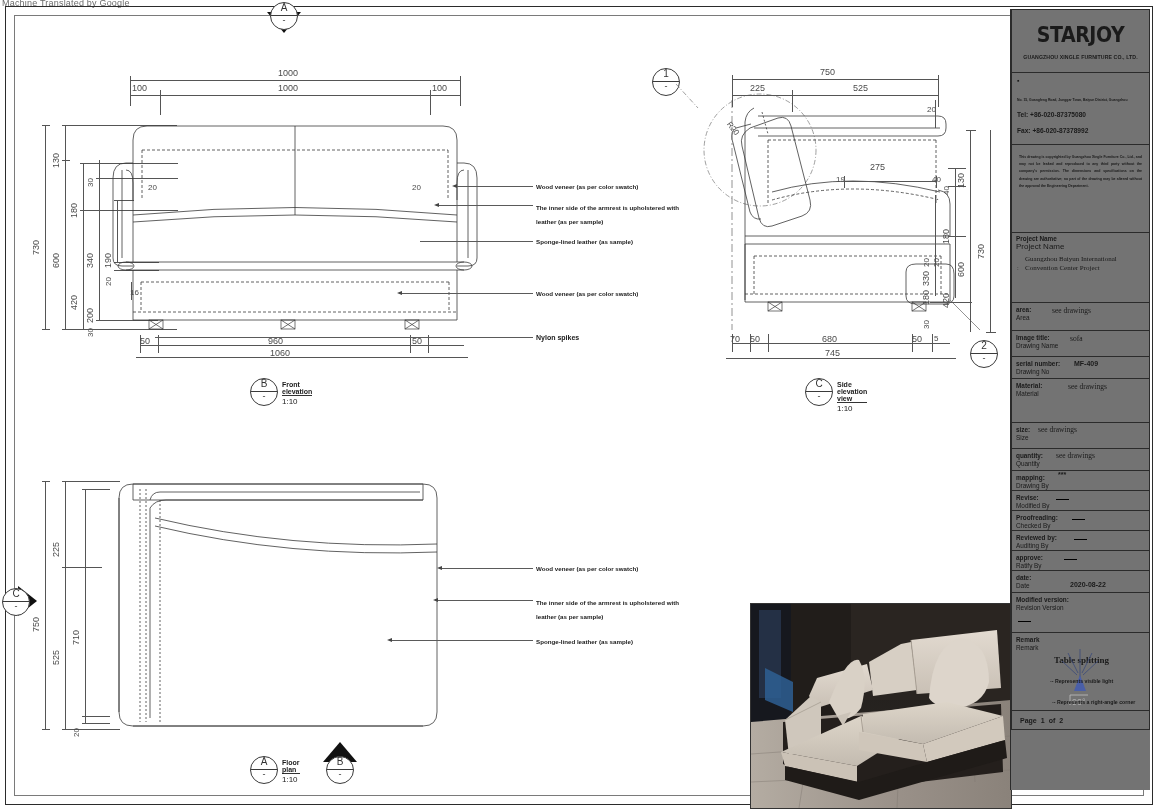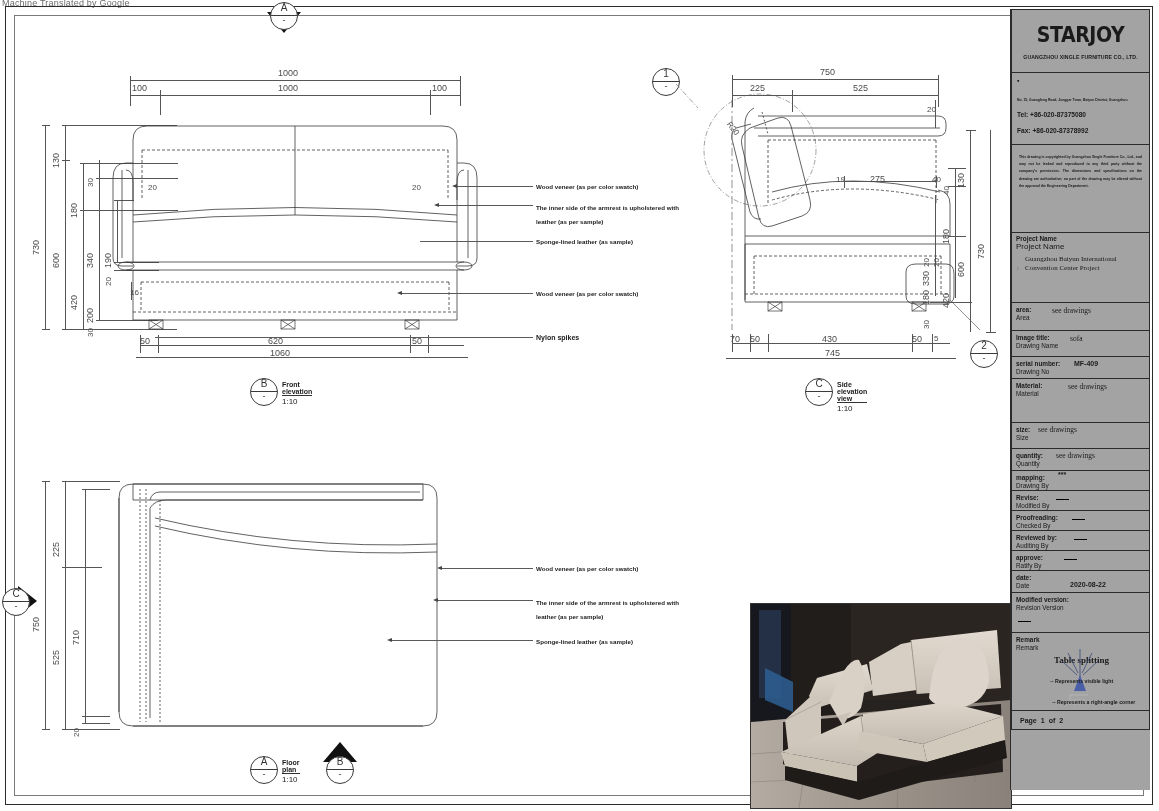--- a/index.html
+++ b/index.html
@@ -5,21 +5,21 @@
   html,body{margin:0;padding:0;background:#fff;}
   body{width:1159px;height:811px;position:relative;font-family:"Liberation Sans",sans-serif;color:#1a1a1a;overflow:hidden;}
 
   .watermark{position:absolute;left:2px;top:-2px;font-size:9px;color:#6b6b6b;letter-spacing:.2px;white-space:nowrap;}
 
   
   .sheet{position:absolute;left:5px;top:6px;width:1148px;height:799px;border:1px solid #2b2b2b;box-sizing:border-box;}
   .inner-frame{position:absolute;left:8px;top:8px;right:8px;bottom:8px;border:1px solid #7a7a7a;box-sizing:border-box;}
 
   
-  .titleblock{position:absolute;right:9px;top:9px;width:140px;height:781px;border-left:1px solid #2b2b2b;box-sizing:border-box;background:#a3a3a3;}
+  .titleblock{position:absolute;right:9px;top:9px;width:140px;height:781px;border-left:1px solid #2b2b2b;box-sizing:border-box;background:#737373;}
   .tb-box{border:1px solid #2b2b2b;border-top:none;box-sizing:border-box;position:relative;}
   .tb-box:first-child{border-top:1px solid #2b2b2b;}
   .tb-logo{height:64px;display:flex;flex-direction:column;align-items:center;justify-content:center;}
   .logo-text{font-size:19px;font-weight:bold;letter-spacing:-0.5px;font-family:"DejaVu Sans",sans-serif;transform:scaleY(1.12);}
   .logo-sub{font-size:5.2px;font-weight:bold;margin-top:9px;letter-spacing:.1px;}
   .tb-contact{height:72px;padding:4px 5px 0 5px;}
   .tb-dot{font-size:7px;line-height:7px;}
   .tb-addr{font-size:3.4px;font-weight:bold;margin-top:14px;line-height:5px;}
   .tb-tel{font-size:6.6px;font-weight:bold;margin-top:7px;line-height:9px;}
   .tb-notice{height:88px;padding:9px 7px;}
@@ -206,21 +206,21 @@
 
   <div class="dim sm" style="left:148px;top:183px;">20</div>
   <div class="dim sm" style="left:412px;top:183px;">20</div>
 
   <div class="ln hln" style="left:140px;top:345px;width:324px;"></div>
   <div class="ln vln" style="left:140px;top:335px;height:18px;"></div>
   <div class="ln vln" style="left:158px;top:335px;height:18px;"></div>
   <div class="ln vln" style="left:410px;top:335px;height:18px;"></div>
   <div class="ln vln" style="left:428px;top:335px;height:18px;"></div>
   <div class="dim" style="left:140px;top:336px;">50</div>
-  <div class="dim" style="left:268px;top:336px;">620</div>
+  <div class="dim" style="left:268px;top:336px;">960</div>
   <div class="dim" style="left:412px;top:336px;">50</div>
   <div class="ln hln" style="left:136px;top:357px;width:332px;"></div>
   <div class="dim" style="left:270px;top:348px;">1060</div>
 
   <div class="dw" style="left:250px;top:378px;">
     <div class="vm" style="left:0;top:0;">
       <div class="l">B</div>
       <div class="d">-</div>
     </div>
     <div class="vlabel" style="left:32px;top:3px;">
@@ -319,21 +319,21 @@
   <div class="dim" style="left:100px;top:83px;">225</div>
   <div class="dim" style="left:203px;top:83px;">525</div>
 
   <div class="dim sm" style="left:82px;top:120px;transform:rotate(52deg);transform-origin:left top;">R20</div>
 
   <div class="dim sm" style="left:277px;top:105px;">20</div>
   <div class="ln vln" style="left:285px;top:100px;height:28px;"></div>
 
   <div class="ln hln" style="left:194px;top:181px;width:92px;"></div>
   <div class="dim sm" style="left:186px;top:175px;">19</div>
-  <div class="dim" style="left:220px;top:174px;">275</div>
+  <div class="dim" style="left:220px;top:162px;">275</div>
   <div class="dim sm" style="left:282px;top:175px;">40</div>
   <div class="ln vln" style="left:194px;top:176px;height:12px;"></div>
   <div class="ln vln" style="left:286px;top:176px;height:12px;"></div>
 
   <div class="dim v sm" style="left:301px;top:186px;">40</div>
   <div class="ln vln" style="left:305px;top:168px;height:18px;"></div>
   <div class="ln hln" style="left:298px;top:168px;width:18px;"></div>
   <div class="ln hln" style="left:298px;top:186px;width:18px;"></div>
 
   <div class="ln vln" style="left:320px;top:130px;height:50px;"></div>
@@ -367,21 +367,21 @@
   <div class="dim v sm" style="left:291px;top:258px;">20</div>
 
   <div class="ln hln" style="left:82px;top:343px;width:218px;"></div>
   <div class="ln vln" style="left:82px;top:334px;height:18px;"></div>
   <div class="ln vln" style="left:100px;top:334px;height:18px;"></div>
   <div class="ln vln" style="left:118px;top:334px;height:18px;"></div>
   <div class="ln vln" style="left:262px;top:334px;height:18px;"></div>
   <div class="ln vln" style="left:282px;top:334px;height:18px;"></div>
   <div class="dim" style="left:80px;top:334px;">70</div>
   <div class="dim" style="left:100px;top:334px;">50</div>
-  <div class="dim" style="left:172px;top:334px;">430</div>
+  <div class="dim" style="left:172px;top:334px;">680</div>
   <div class="dim" style="left:262px;top:334px;">50</div>
   <div class="dim sm" style="left:284px;top:334px;">5</div>
   <div class="ln hln" style="left:76px;top:358px;width:230px;"></div>
   <div class="dim" style="left:175px;top:348px;">745</div>
 
   <div class="dw" style="left:320px;top:340px;">
     <div class="vm" style="left:0;top:0;">
       <div class="l">2</div>
       <div class="d">-</div>
     </div>

